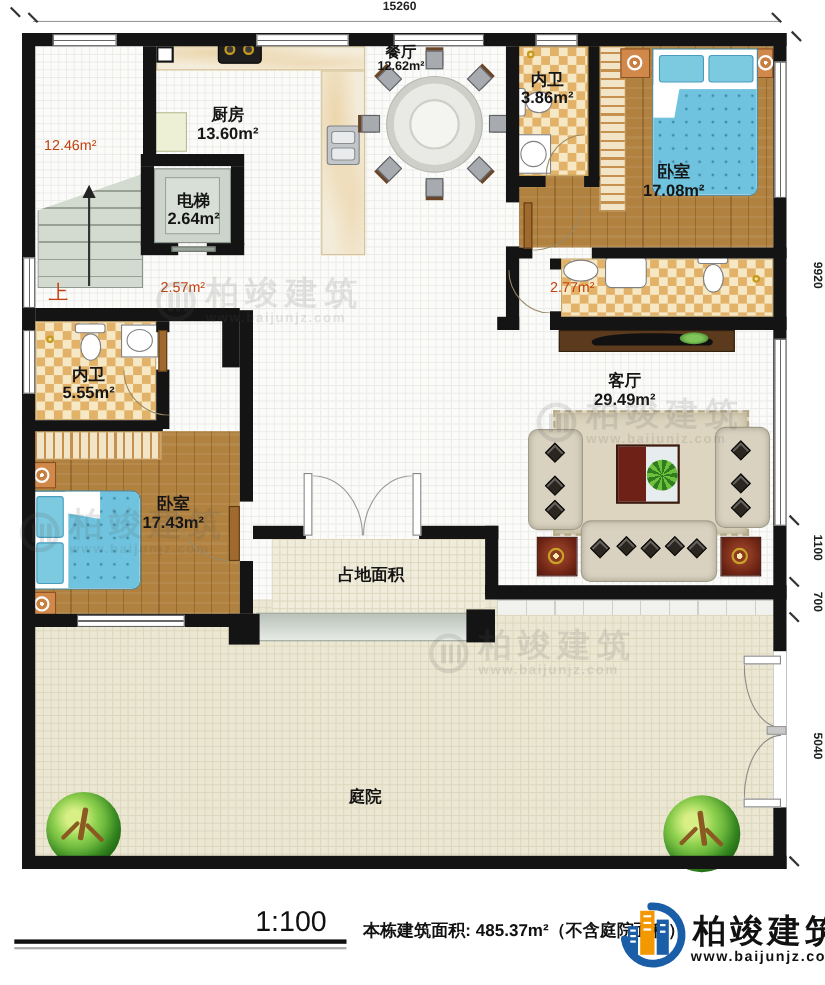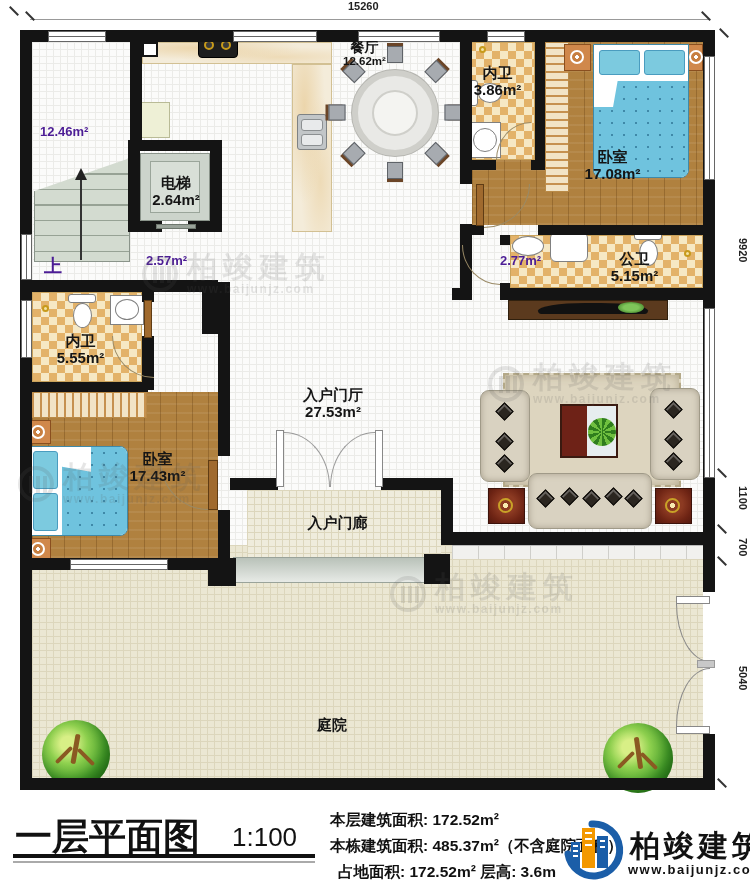--- a/index.html
+++ b/index.html
@@ -32,21 +32,21 @@
   .arc-bl{border-top-width:1.5px;border-right-width:1.5px;border-radius:0 100% 0 0}
   .arc-br{border-top-width:1.5px;border-left-width:1.5px;border-radius:100% 0 0 0}
   .leaf{position:absolute;background:#a06a2e;border:1px solid #5f3c14}
   .leafw{position:absolute;background:#fff;border:1px solid #888}
   .fixt{position:absolute;background:#fff;border:1px solid #808080;border-radius:3px}
   .oval{border-radius:50%}
   .hook{position:absolute;width:7px;height:7px;border:2px solid #c79a1b;border-radius:50%;background:#f3e2a2}
   .rlabel{position:absolute;text-align:center;font-weight:bold;color:#151515;line-height:1.15}
   .rlabel .nm{font-size:15px}
   .rlabel .area{font-size:15px}
-  .alabel{position:absolute;font-weight:bold;color:#4c1d95;font-size:13px;white-space:nowrap}
+  .alabel{position:absolute;font-weight:normal;color:#c2410c;font-size:13px;white-space:nowrap}
   .dim{position:absolute;font-weight:bold;color:#222;font-size:11px;white-space:nowrap}
   .vdim{position:absolute;font-weight:bold;color:#222;font-size:11px;white-space:nowrap;
         transform:rotate(90deg);transform-origin:left top}
   .tick{position:absolute;width:12px;height:2px;background:#333;transform:rotate(45deg)}
   .dimline{position:absolute;background:#999}
   .chair{position:absolute;width:16px;height:17px;background:#a7abb0;border:1px solid #5f6368;
          box-shadow:0 -3px 0 #6b4527;left:-8px;top:-9px}
   .cush{position:absolute;width:13px;height:13px;background:#2b2620;border:1px solid #0e0c09;
         transform:rotate(45deg);box-shadow:inset 2px 2px 0 rgba(255,255,255,.28)}
   .sofa{position:absolute;background:#d9d2c1;border:1.5px solid #a09a88;border-radius:9px;
@@ -277,54 +277,54 @@
   <div class="arc arc-bl" style="left:284px;top:432px;width:46px;height:55px;border-color:#999"></div>
   <div class="arc arc-br" style="left:330px;top:432px;width:45px;height:55px;border-color:#999"></div>
 
   <div style="position:absolute;left:703px;top:592px;width:12px;height:142px;background:#fff"></div>
   <div class="leafw" style="left:676px;top:596px;width:34px;height:8px"></div>
   <div class="arc arc-tr" style="left:676px;top:604px;width:34px;height:58px;border-color:#888"></div>
   <div class="leafw" style="left:676px;top:726px;width:34px;height:8px"></div>
   <div class="arc arc-br" style="left:676px;top:668px;width:34px;height:58px;border-color:#888"></div>
   <div style="position:absolute;left:697px;top:660px;width:18px;height:8px;background:#c8c8c8;border:1px solid #9a9a9a"></div>
 
+  <div class="rlabel" style="left:152px;top:96px;width:110px">
+    <div class="nm">厨房</div>
+    <div class="area">13.60m²</div>
+  </div>
   <div class="rlabel" style="left:322px;top:39px;width:85px">
     <div class="nm" style="font-size:14px">餐厅</div>
     <div class="area" style="font-size:11.5px">12.62m²</div>
   </div>
   <div class="rlabel" style="left:140px;top:174px;width:72px">
     <div class="nm">电梯</div>
     <div class="area">2.64m²</div>
   </div>
   <div class="rlabel" style="left:455px;top:64px;width:85px">
     <div class="nm">内卫</div>
     <div class="area">3.86m²</div>
   </div>
   <div class="rlabel" style="left:565px;top:148px;width:95px">
     <div class="nm">卧室</div>
     <div class="area">17.08m²</div>
   </div>
-  <div class="rlabel" style="left:592px;top:250px;width:85px">
-    <div class="nm">公卫</div>
-    <div class="area">5.15m²</div>
-  </div>
   <div class="rlabel" style="left:38px;top:332px;width:85px">
     <div class="nm">内卫</div>
     <div class="area">5.55m²</div>
   </div>
   <div class="rlabel" style="left:110px;top:450px;width:95px">
     <div class="nm">卧室</div>
     <div class="area">17.43m²</div>
   </div>
-  <div class="rlabel" style="left:283px;top:386px;width:100px">
-    <div class="nm">入户门厅</div>
-    <div class="area">27.53m²</div>
+  <div class="rlabel" style="left:518px;top:338px;width:100px">
+    <div class="nm">客厅</div>
+    <div class="area">29.49m²</div>
   </div>
   <div class="rlabel" style="left:290px;top:514px;width:95px">
-    <div class="nm">入户门廊</div>
+    <div class="nm">占地面积</div>
   </div>
   <div class="rlabel" style="left:302px;top:716px;width:60px">
     <div class="nm">庭院</div>
   </div>
 
   <div class="alabel" style="left:40px;top:124px">12.46m²</div>
   <div class="alabel" style="left:146px;top:253px">2.57m²</div>
   <div class="alabel" style="left:500px;top:253px">2.77m²</div>
   <div class="alabel" style="left:44px;top:254px;font-size:18px">上</div>
 
@@ -373,27 +373,24 @@
   <div class="wm" style="left:390px;top:572px">
     <div class="wm-g">
         <div class="wm-bars"></div>
       </div>
     <div>
         <div class="wm-t1">柏竣建筑</div>
          <div class="wm-t2">www.baijunjz.com</div>
       </div>
   </div>
 
-  <div class="tb-title" style="left:15px;top:812px">一层平面图</div>
   <div class="tb-scale" style="left:232px;top:822px">1:100</div>
   <div style="position:absolute;left:13px;top:854px;width:302px;height:4px;background:#111"></div>
   <div style="position:absolute;left:13px;top:861px;width:302px;height:2px;background:#aaa"></div>
-  <div class="tb-line" style="left:330px;top:810px">本层建筑面积: 172.52m²</div>
   <div class="tb-line" style="left:330px;top:836px">本栋建筑面积: 485.37m²（不含庭院面积）</div>
-  <div class="tb-line" style="left:338px;top:862px">占地面积: 172.52m²  层高: 3.6m</div>
 
   <div style="position:absolute;left:558px;top:814px;width:68px;height:72px">
     <svg width="68" height="72" viewBox="0 0 68 72">
       <path d="M 10 40 A 26 26 0 1 0 34 10" fill="none" stroke="#1b5ea8" stroke-width="7" stroke-linecap="round"></path>
       <rect x="24" y="14" width="13" height="40" fill="#f39800"></rect>
       <rect x="39" y="22" width="11" height="32" fill="#1b5ea8"></rect>
       <rect x="13" y="28" width="9" height="26" fill="#1b5ea8"></rect>
       <g fill="#fff">
           <rect x="15" y="31" width="5" height="2"></rect>
           <rect x="15" y="36" width="5" height="2"></rect>

